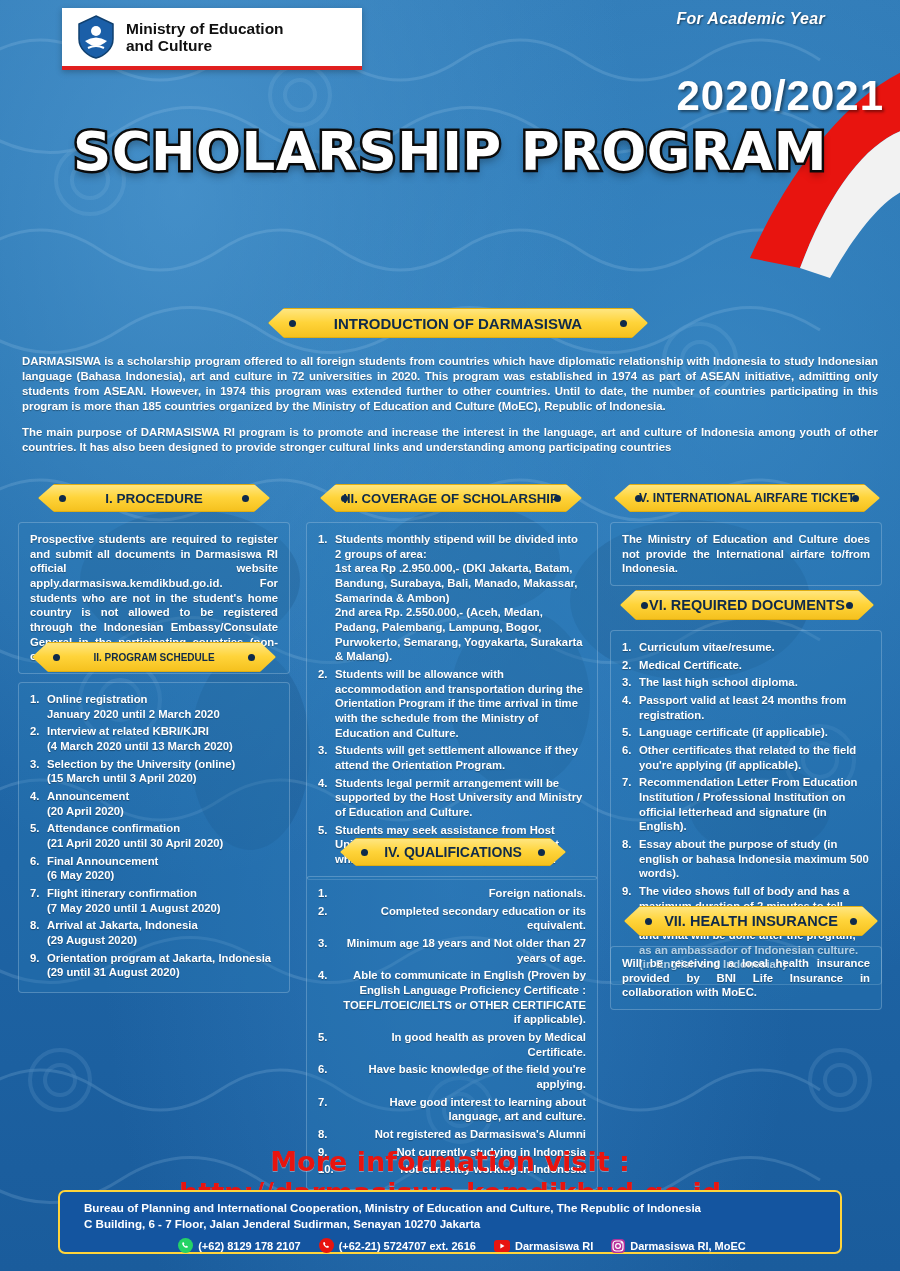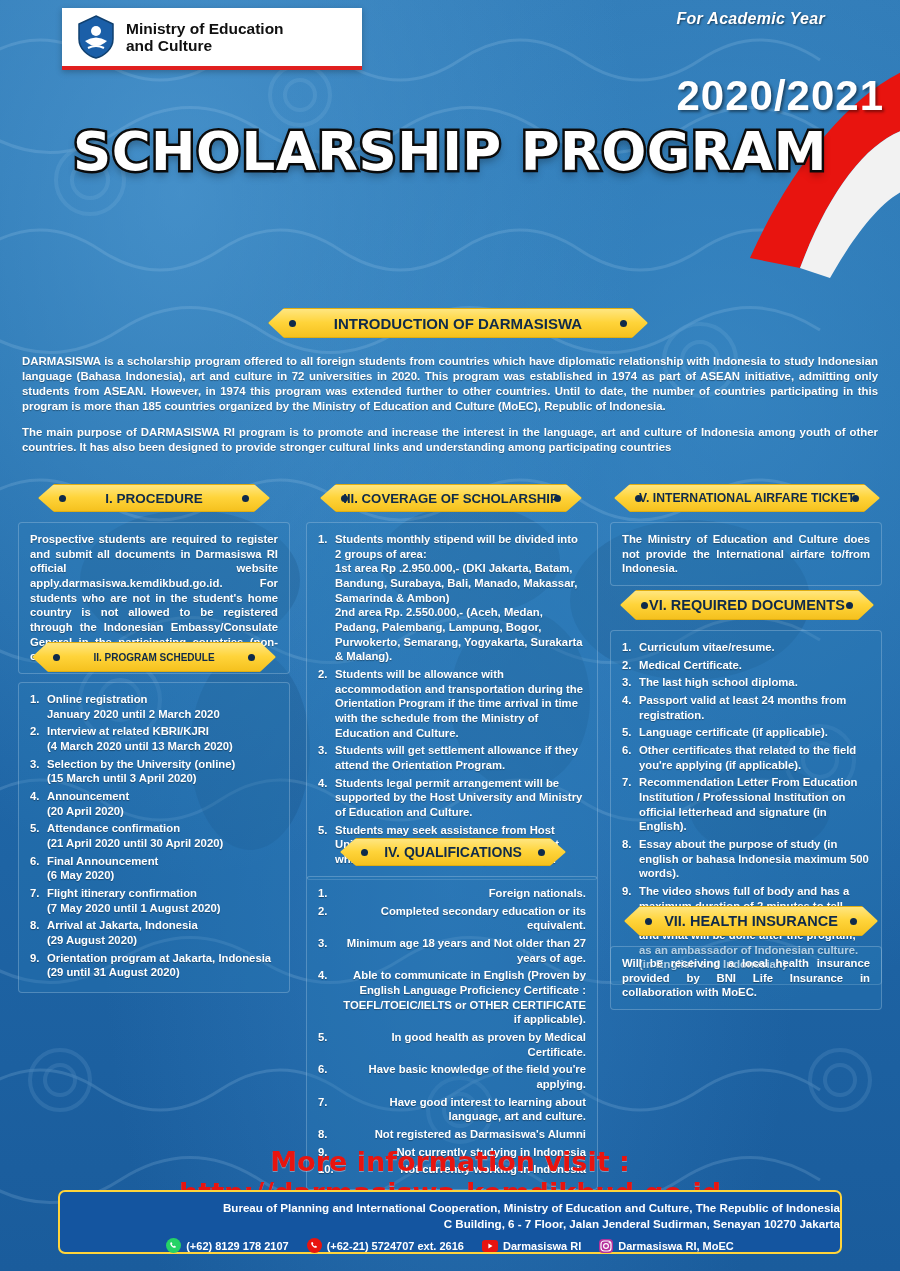--- a/index.html
+++ b/index.html
@@ -144,21 +144,21 @@
   
   .moreinfo {
     position:absolute; left:0; top:1146px; width:900px; text-align:center;
     color:#e8140f; font-size:27px; font-weight:bold;
     font-family:"DejaVu Sans", sans-serif;
     text-shadow:0 1px 0 rgba(255,255,255,.35);
   }
   .footer {
     position:absolute; left:58px; top:1190px; width:784px; height:64px;
     background:#1455a0; border:2px solid #ffd43a; border-radius:7px;
-    color:#ffffff; text-align:right; padding-top:8px;
+    color:#ffffff; text-align:left; padding-top:8px;padding-left:24px;
   }
   .footer .l1 { font-size:11.6px; font-weight:bold; line-height:1.35; }
   .contacts {
     display:flex; justify-content:center; align-items:center; gap:18px;
     margin-top:7px; font-size:11px; font-weight:bold;
   }
   .contact { display:flex; align-items:center; gap:5px; }
 </style>
 </head>
 <body>

